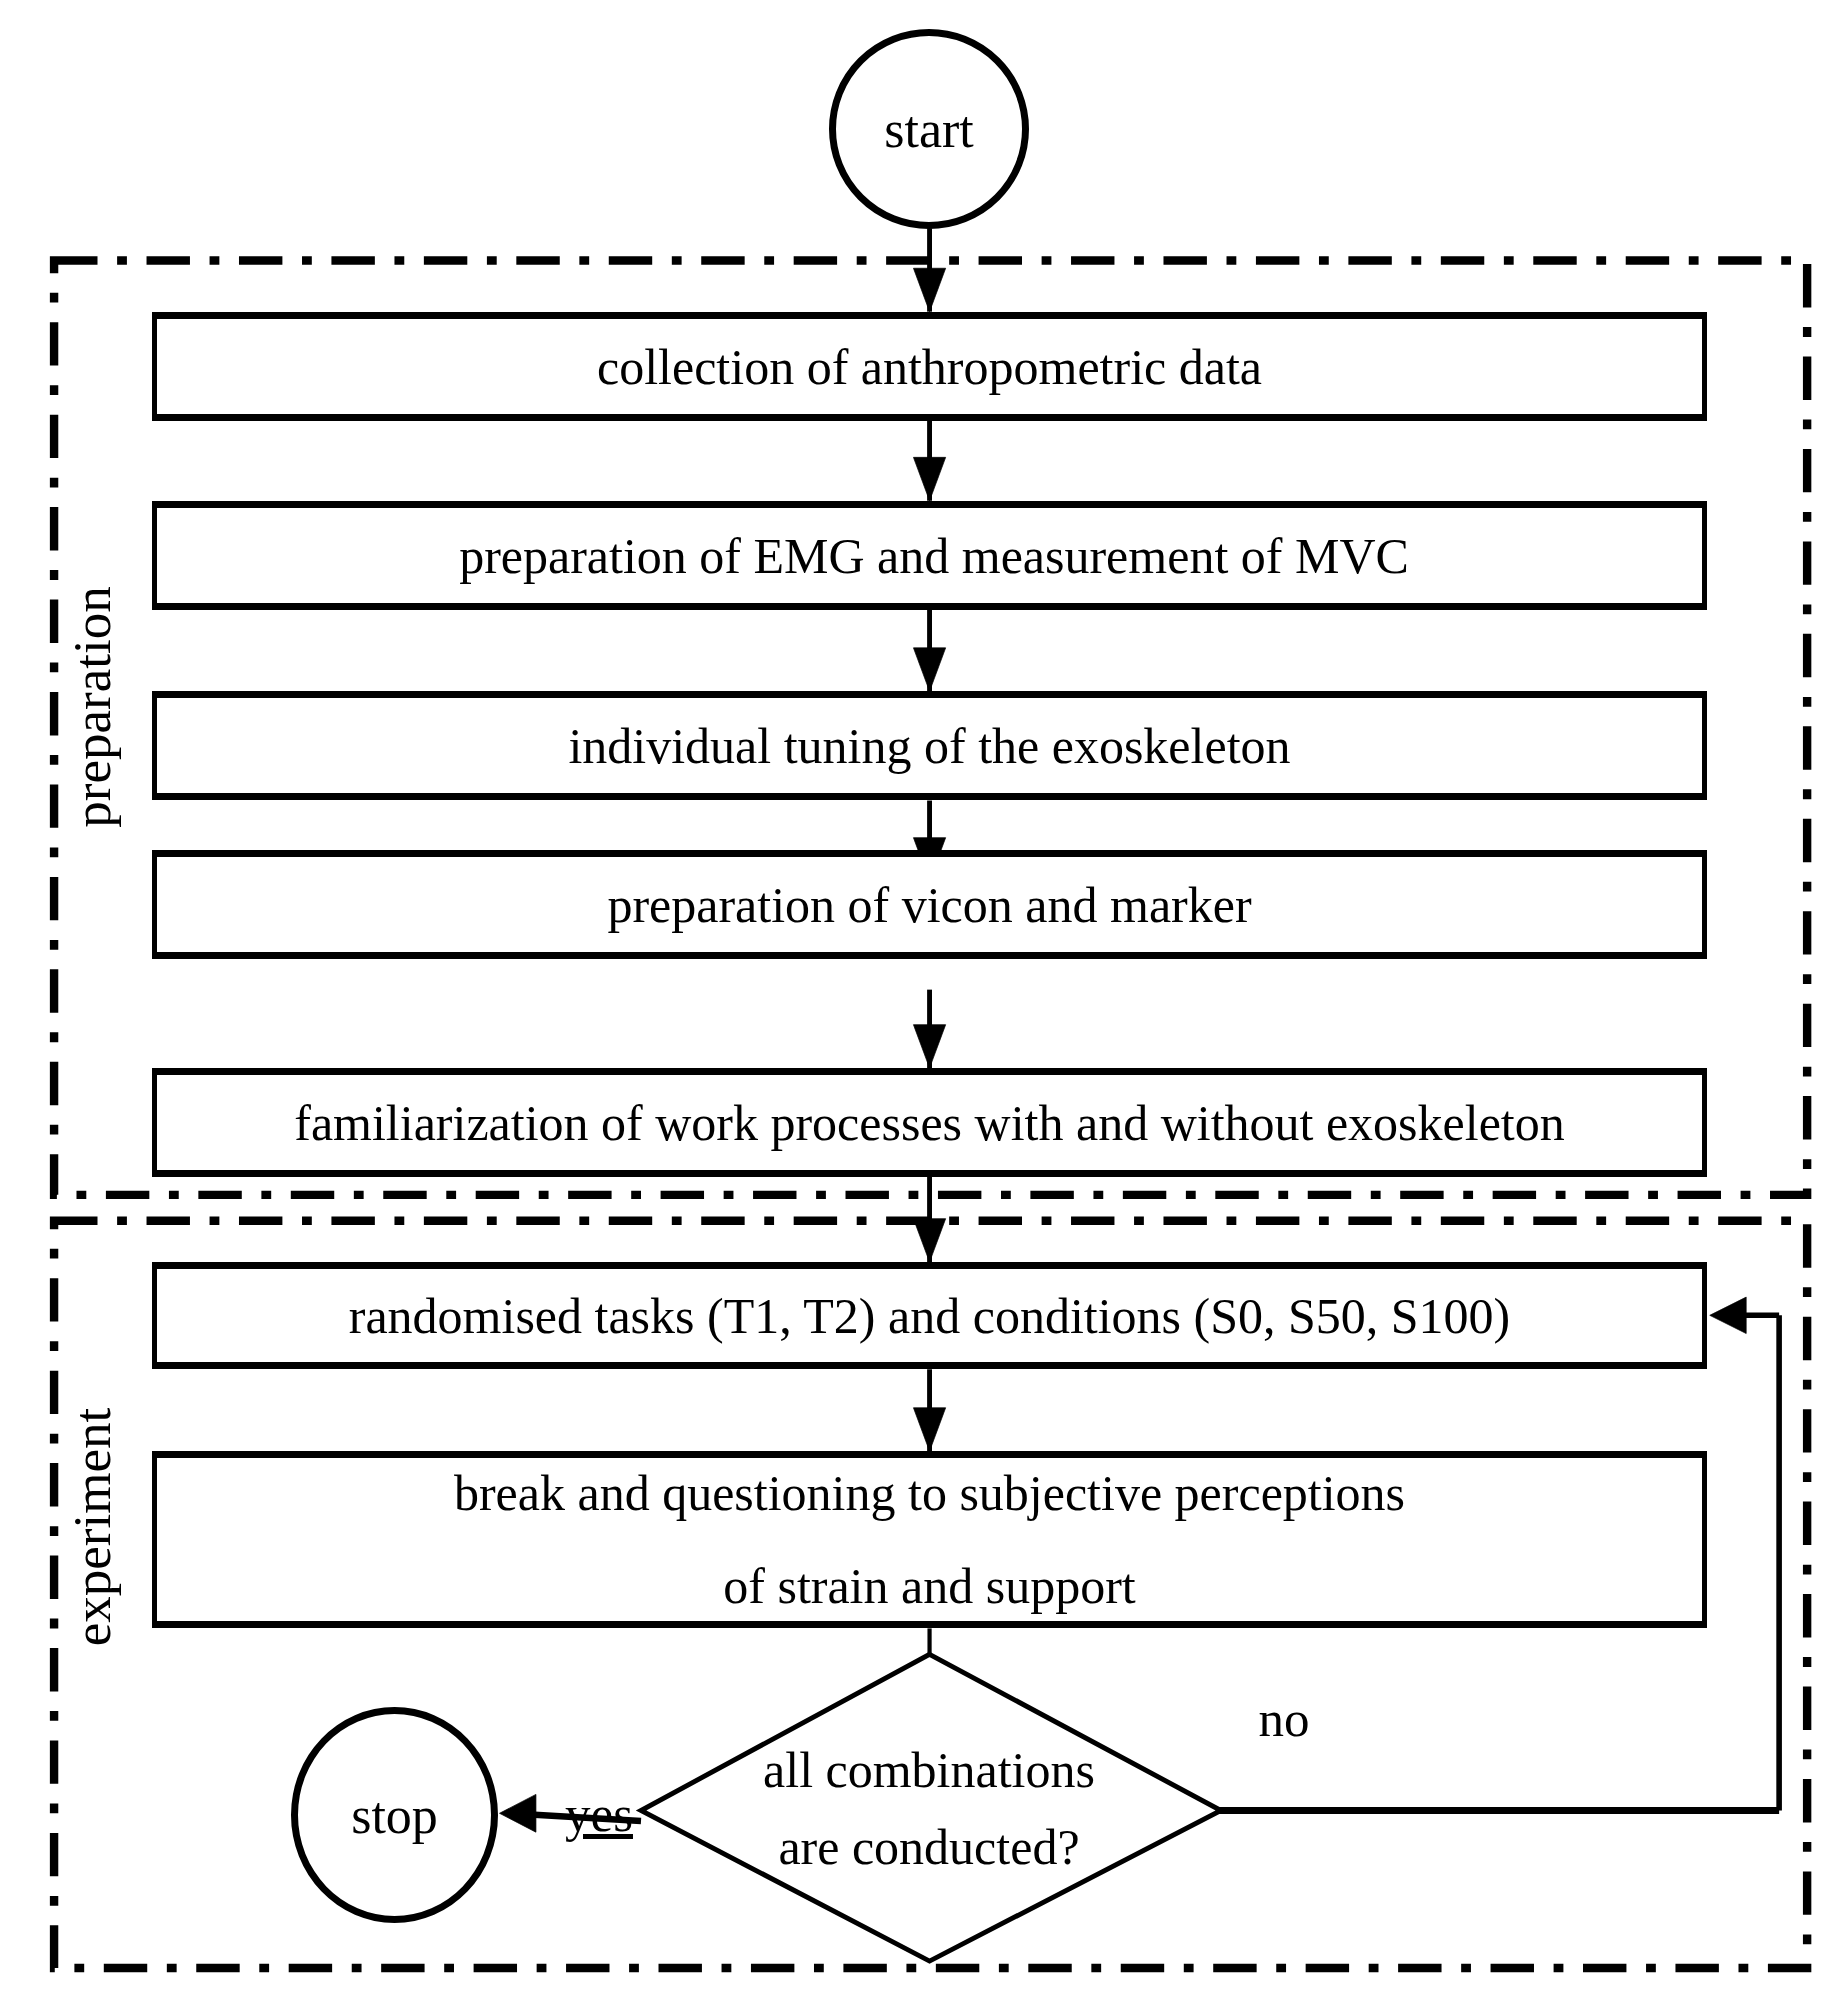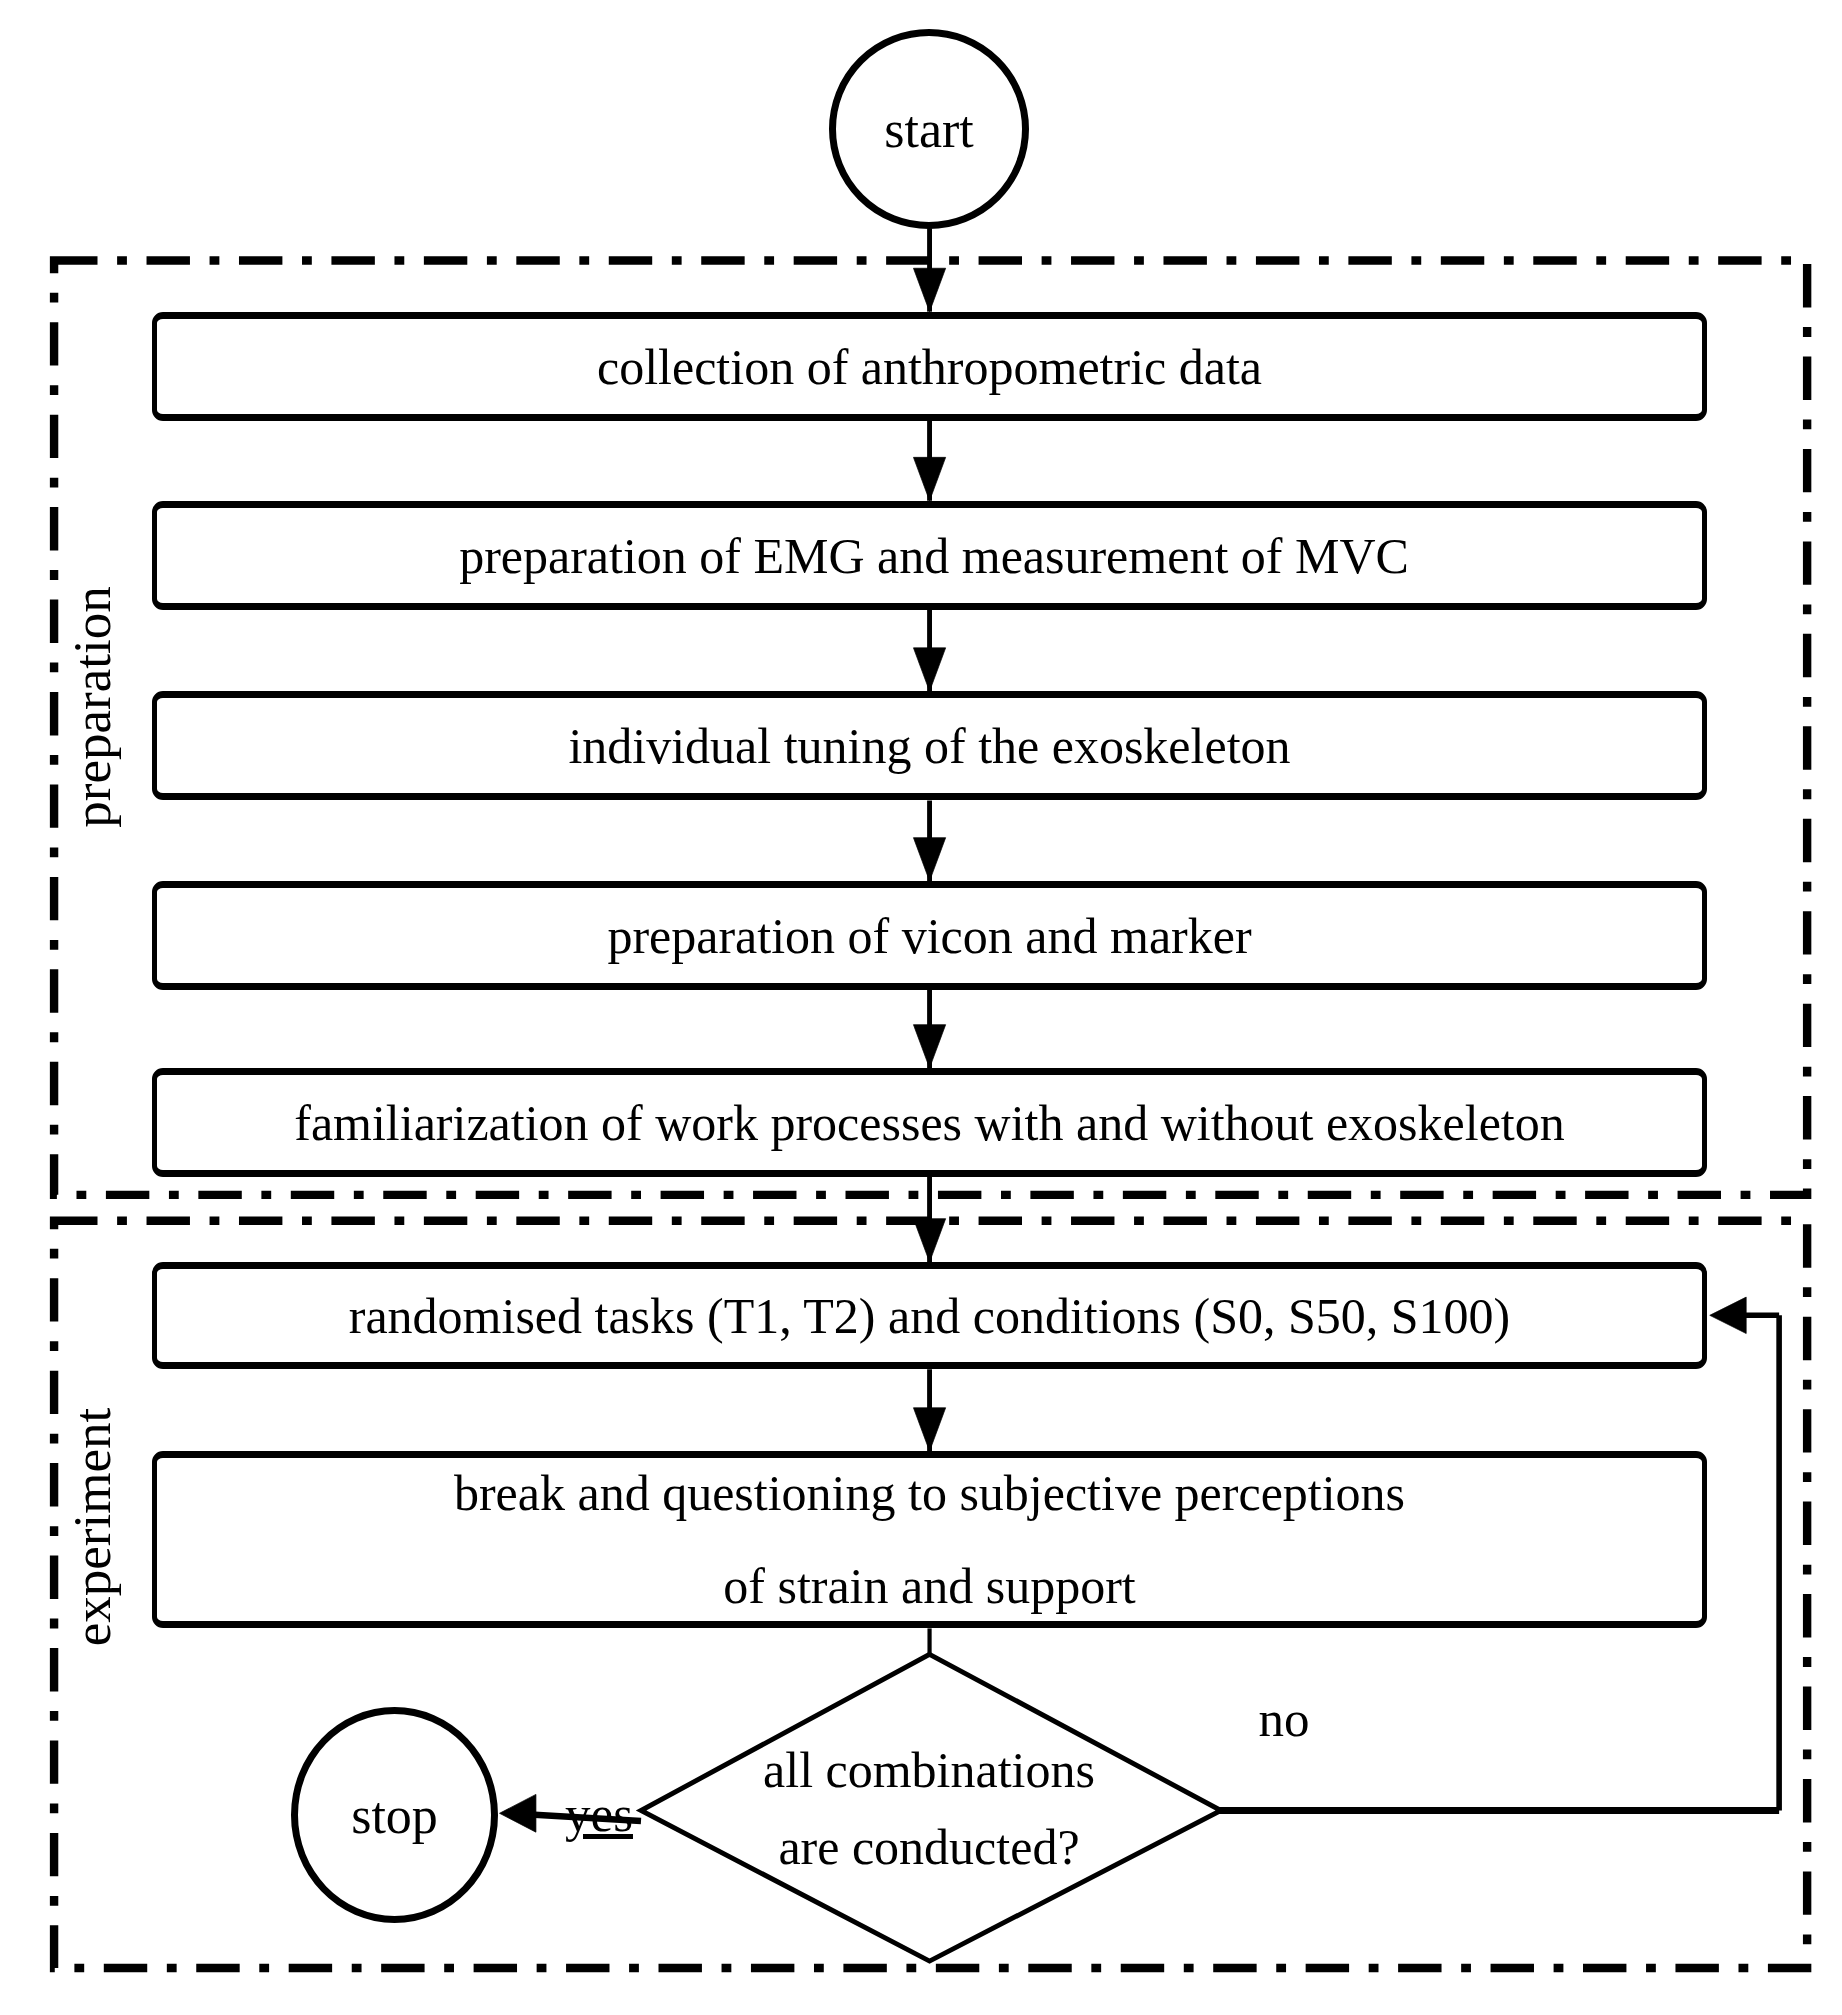--- a/index.html
+++ b/index.html
@@ -1,20 +1,20 @@
 <!DOCTYPE html>
 <html style="font-size:11.2px"><head>
 <meta charset="utf-8">
 <style>
   html,body{margin:0;padding:0;background:#ffffff;}
   .page{position:relative;width:1753px;height:2015px;background:#ffffff;
         font-family:"Liberation Serif", serif;color:#000;}
   .page svg{position:absolute;left:0;top:0;}
   .node{position:absolute;display:flex;align-items:center;justify-content:center;
-        box-sizing:border-box;text-align:center;background:#ffffff;border-radius:11px;}
+        box-sizing:border-box;text-align:center;background:#ffffff;}
   .circle{border:7px solid #000;border-radius:50%;font-size:52px;}
   .pbox{left:152px;width:1555px;border:7.7px solid #000;border-left-width:5.6px;
         border-right-width:5.6px;font-size:50px;white-space:nowrap;}
   .pbox.two-line{flex-direction:column;line-height:1.45;}
   .vlabel{position:absolute;width:350px;height:64px;display:flex;align-items:center;
           justify-content:center;font-size:53px;transform:rotate(-90deg);
           transform-origin:center center;}
   .edge-label{position:absolute;width:140px;height:70px;display:flex;
               align-items:center;justify-content:center;font-size:51px;}
   .diamond-text{position:absolute;left:649px;top:1697px;width:560px;height:224px;
@@ -68,21 +68,21 @@
 
   <div class="node pbox" style="top:312px;height:109px;">
     <span>collection of anthropometric data</span>
   </div>
   <div class="node pbox" style="top:501px;height:109px;padding-left:9px;">
     <span>preparation of EMG and measurement of MVC</span>
   </div>
   <div class="node pbox" style="top:691px;height:109px;">
     <span>individual tuning of the exoskeleton</span>
   </div>
-  <div class="node pbox" style="top:881px;height:109px;">
+  <div class="node pbox" style="top:850px;height:109px;">
     <span>preparation of vicon and marker</span>
   </div>
   <div class="node pbox" style="top:1068px;height:109px;">
     <span>familiarization of work processes with and without exoskeleton</span>
   </div>
   <div class="node pbox" style="top:1262px;height:107px;">
     <span>randomised tasks (T1, T2) and conditions (S0, S50, S100)</span>
   </div>
   <div class="node pbox two-line" style="top:1451px;height:177px;gap:20px;">
     <span>break and questioning to subjective perceptions</span>

